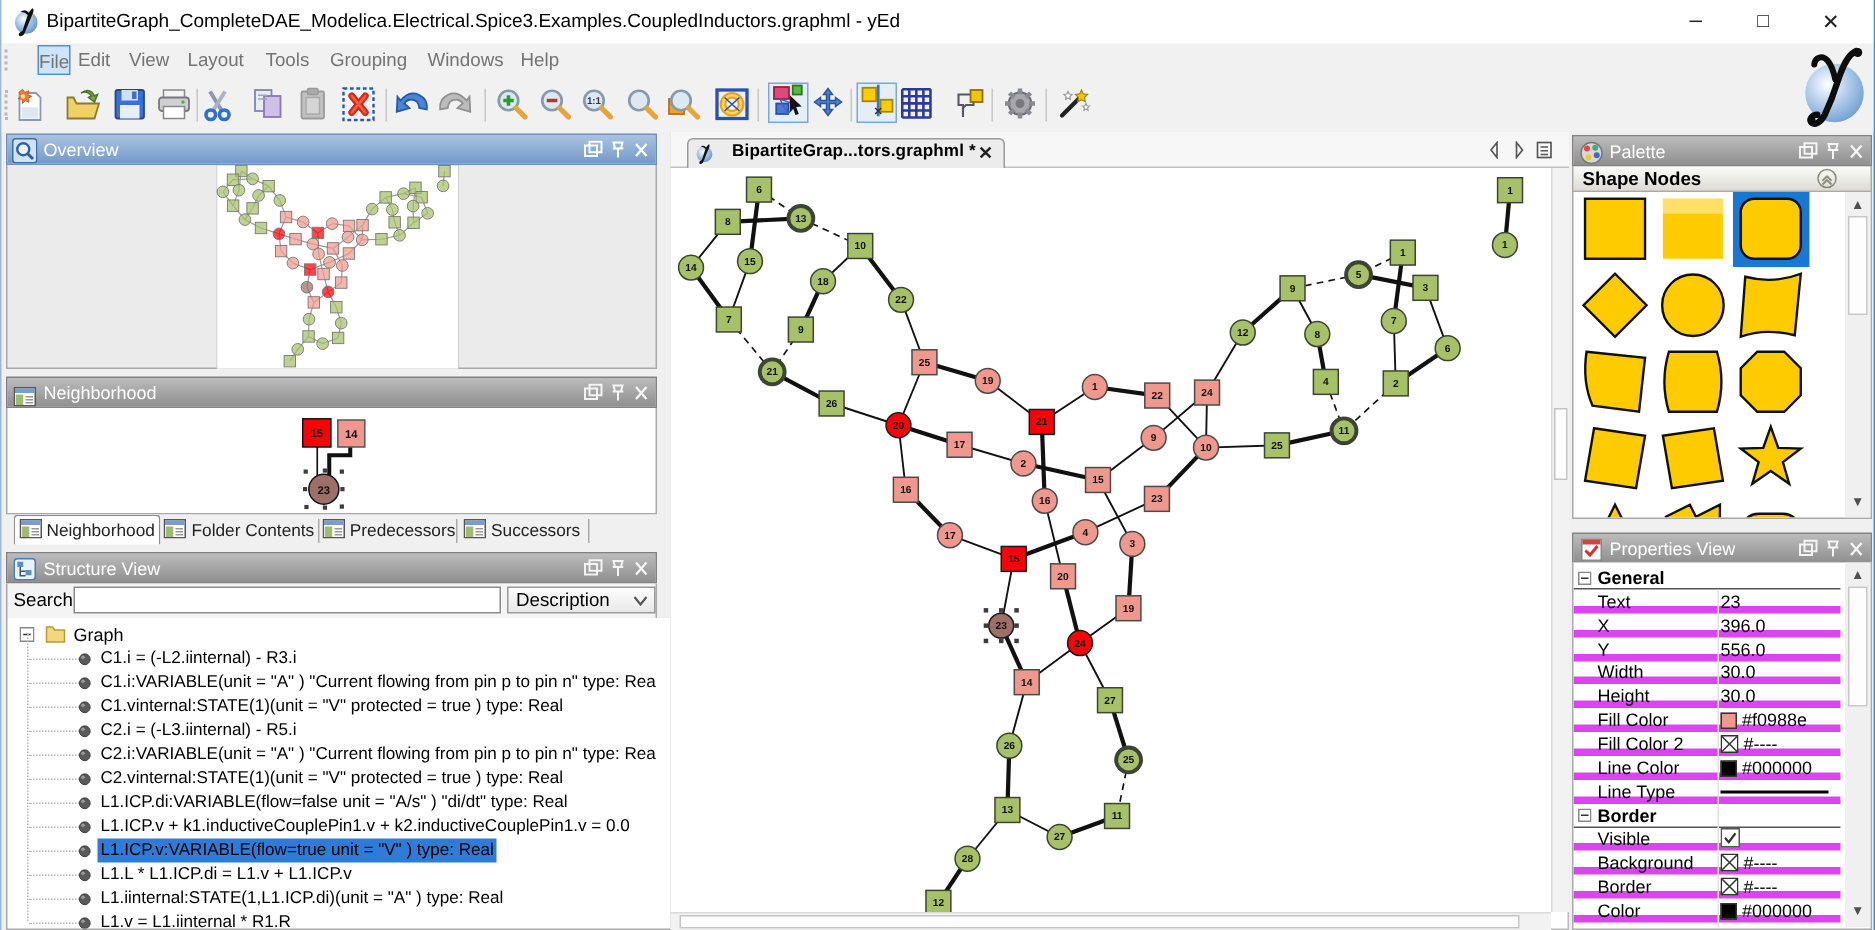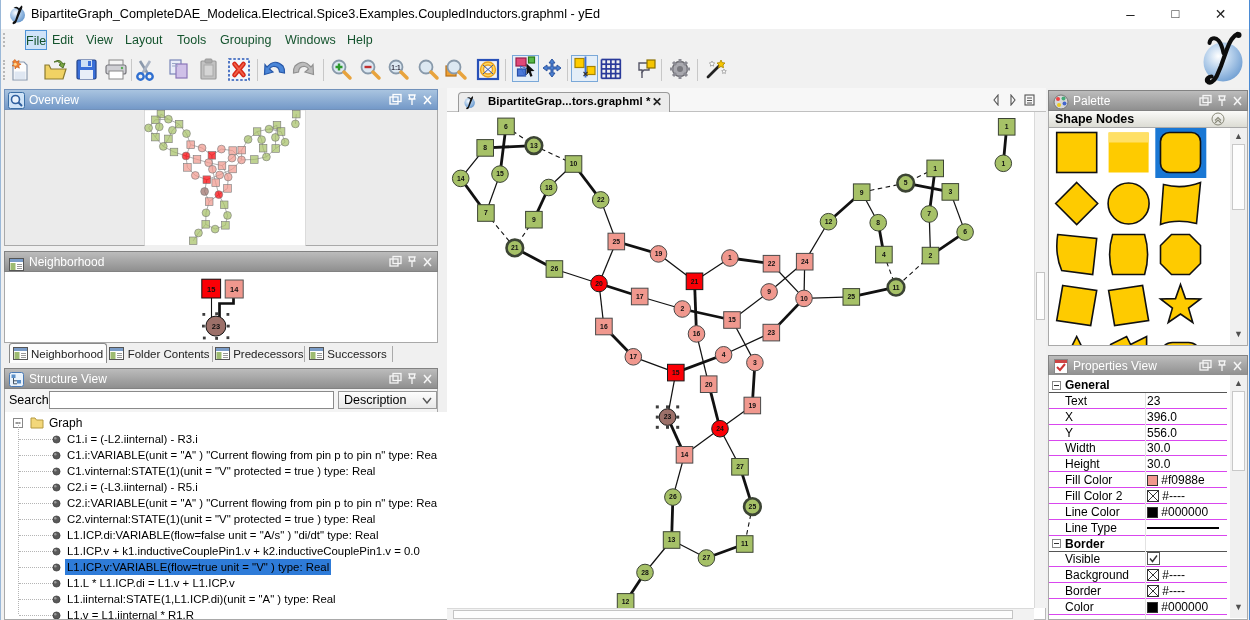--- a/index.html
+++ b/index.html
@@ -3,33 +3,33 @@
 <meta charset="utf-8">
 <style>
 * { margin:0; padding:0; box-sizing:border-box; }
 body { width:1250px; height:620px; position:relative; overflow:hidden;
   font-family:"Liberation Sans", sans-serif; background:#f0f0f0;
   border-right:1px solid #4b8bd4; border-left:1px solid #9ab8d8;}
 .titlebar { position:absolute; left:0; top:0; width:1250px; height:29px; background:#ffffff; }
 .title-text { position:absolute; left:30px; top:7px; font-size:12.7px; color:#000; }
 .winbtn { position:absolute; top:0; width:45px; height:28px; text-align:center; line-height:28px; font-size:13px; color:#222;}
 .menubar { position:absolute; left:0; top:29px; width:1250px; height:23px; background:#f1f1f1;}
-.menuitem { position:absolute; top:1px; height:20px; line-height:20px; font-size:12.5px; color:#14532d; }
+.menuitem { position:absolute; top:1px; height:20px; line-height:20px; font-size:12.5px; color:#737373; }
 .toolbar { position:absolute; left:0; top:52px; width:1250px; height:36px; background:#f1f1f1;}
 .tsep { position:absolute; top:59px; width:1px; height:22px; background:#c8c8c8; }
 .grip { position:absolute; width:3px; }
 
 .panel-title { position:absolute; height:21px; color:#fff; font-size:12px; line-height:21px;
   background:linear-gradient(#bcbcbc,#8f8f8f); border:1px solid #828282;text-align:center; }
 .panel-title.blue { background:linear-gradient(#a9c4e0,#7499c8); border:1px solid #7191bb; }
 .ptxt { position:absolute; left:24px; top:0; }
 .picons { position:absolute; right:4px; top:3px; }
 .tabbtn { position:absolute; font-size:12px; color:#222; height:20px; line-height:20px;}
 .trow { position:absolute; height:16px; line-height:16px; white-space:nowrap; font-size:12px; color:#000;}
-.prow { position:absolute; height:16px; line-height:16px; font-size:12px; color:#000; width:178px; border-bottom:1px solid #d946ef;}
+.prow { position:absolute; height:16px; line-height:16px; font-size:12px; color:#000; width:178px; border-bottom:5px solid #d946ef;}
 .sb { background:#f0f0f0; position:absolute; }
 .sb-btn { position:absolute; width:13px; height:13px; font-size:9px; color:#505050; text-align:center; line-height:13px;}
 </style>
 </head>
 <body>
 
 <div class="titlebar">
   <svg style="position:absolute;left:7px;top:4px" width="20" height="21" viewBox="0 0 20 21">
     <defs>
         <radialGradient id="orb" cx="0.38" cy="0.35" r="0.75">

